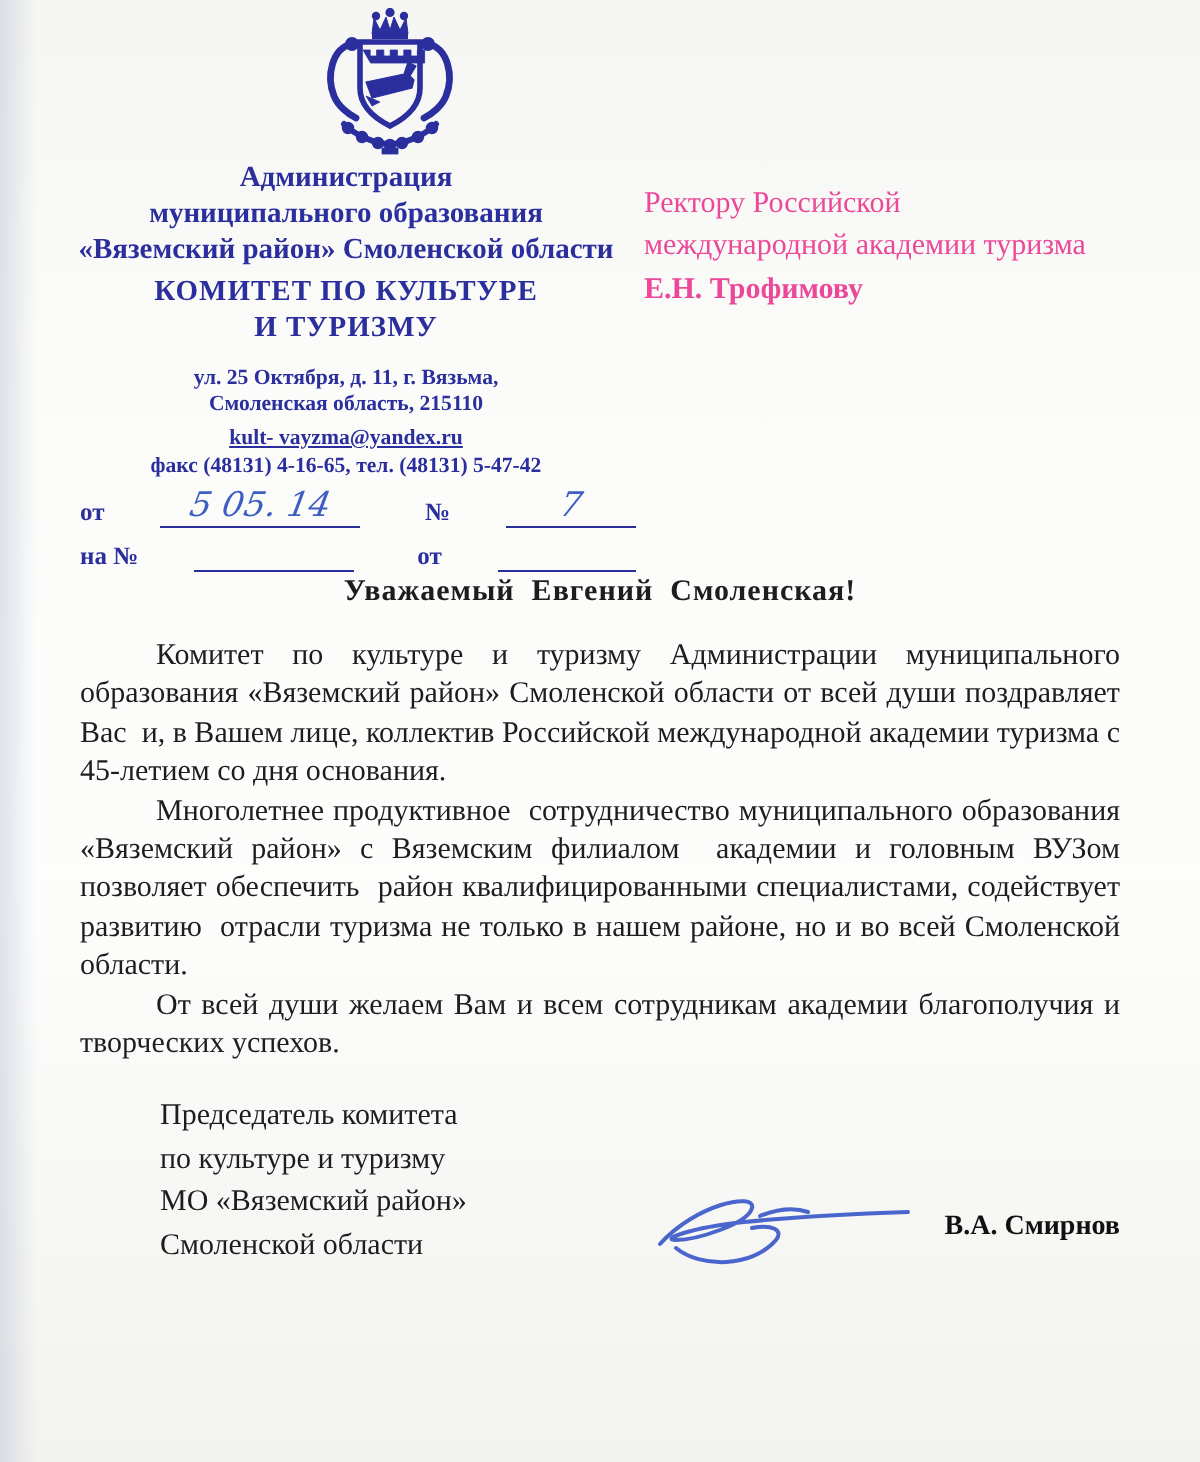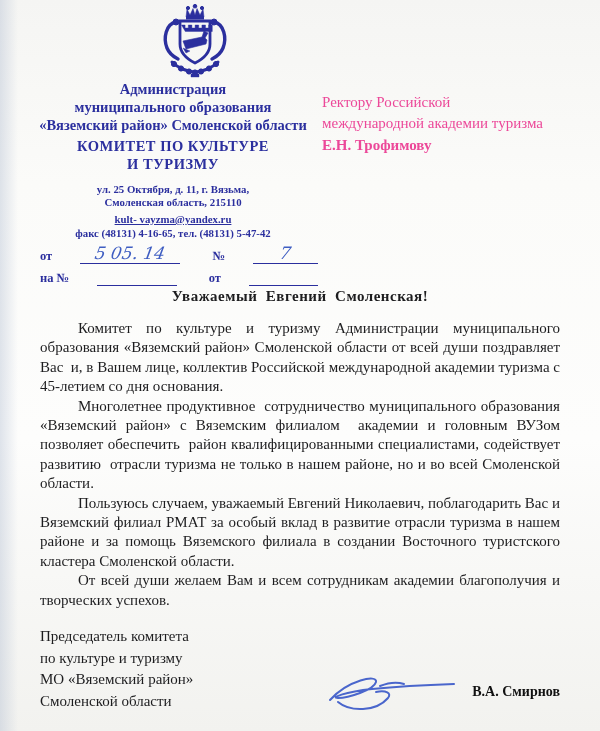--- a/index.html
+++ b/index.html
@@ -60,21 +60,21 @@
     text-align:center;font-weight:bold;font-size:15px;
     margin:16px 0 14px 0;white-space:pre-wrap;letter-spacing:0.5px;
   }
   .para{
     margin:0;font-size:15px;line-height:19.4px;
     text-align:justify;text-indent:38px;white-space:pre-wrap;
   }
 
   
   .sign-block{position:relative;margin:16px 40px 0 40px;height:100px;}
-  .sign-title-line{display:block;font-size:15px;line-height:21.5px;}
+  .sign-title-line{display:block;font-size:15px;line-height:21.5px;margin-left:40px;}
   .autograph{position:absolute;left:280px;top:46px;width:145px;height:46px;}
   .sign-name{position:absolute;right:0px;top:58px;font-size:14px;font-weight:bold;color:#111;}
 </style>
 </head>
 <body>
 
 <div class="page">
 
   <div class="header">
 
@@ -152,21 +152,20 @@
       <span class="addressee-line">Ректору Российской</span>
       <span class="addressee-line">международной академии туризма</span>
       <span class="addressee-name">Е.Н. Трофимову</span>
     </div>
   </div>
 
   <div class="body-block">
     <div class="salutation">Уважаемый  Евгений  Смоленская!</div>
     <p class="para">Комитет по культуре и туризму Администрации муниципального образования «Вяземский район» Смоленской области от всей души поздравляет Вас  и, в Вашем лице, коллектив Российской международной академии туризма с  45-летием со дня основания.</p>
     <p class="para">Многолетнее продуктивное  сотрудничество муниципального образования «Вяземский район» с Вяземским филиалом  академии и головным ВУЗом позволяет обеспечить  район квалифицированными специалистами, содействует развитию  отрасли туризма не только в нашем районе, но и во всей Смоленской области.</p>
-    <p class="para">Пользуюсь случаем, уважаемый Евгений Николаевич, поблагодарить Вас и Вяземский филиал РМАТ за особый вклад в развитие отрасли туризма в нашем районе и за помощь Вяземского филиала в создании Восточного туристского кластера Смоленской области.</p>
     <p class="para">От всей души желаем Вам и всем сотрудникам академии благополучия и творческих успехов.</p>
   </div>
 
   <div class="sign-block">
     <div>
       <span class="sign-title-line">Председатель комитета</span>
       <span class="sign-title-line">по культуре и туризму</span>
       <span class="sign-title-line">МО «Вяземский район»</span>
       <span class="sign-title-line">Смоленской  области</span>
     </div>

